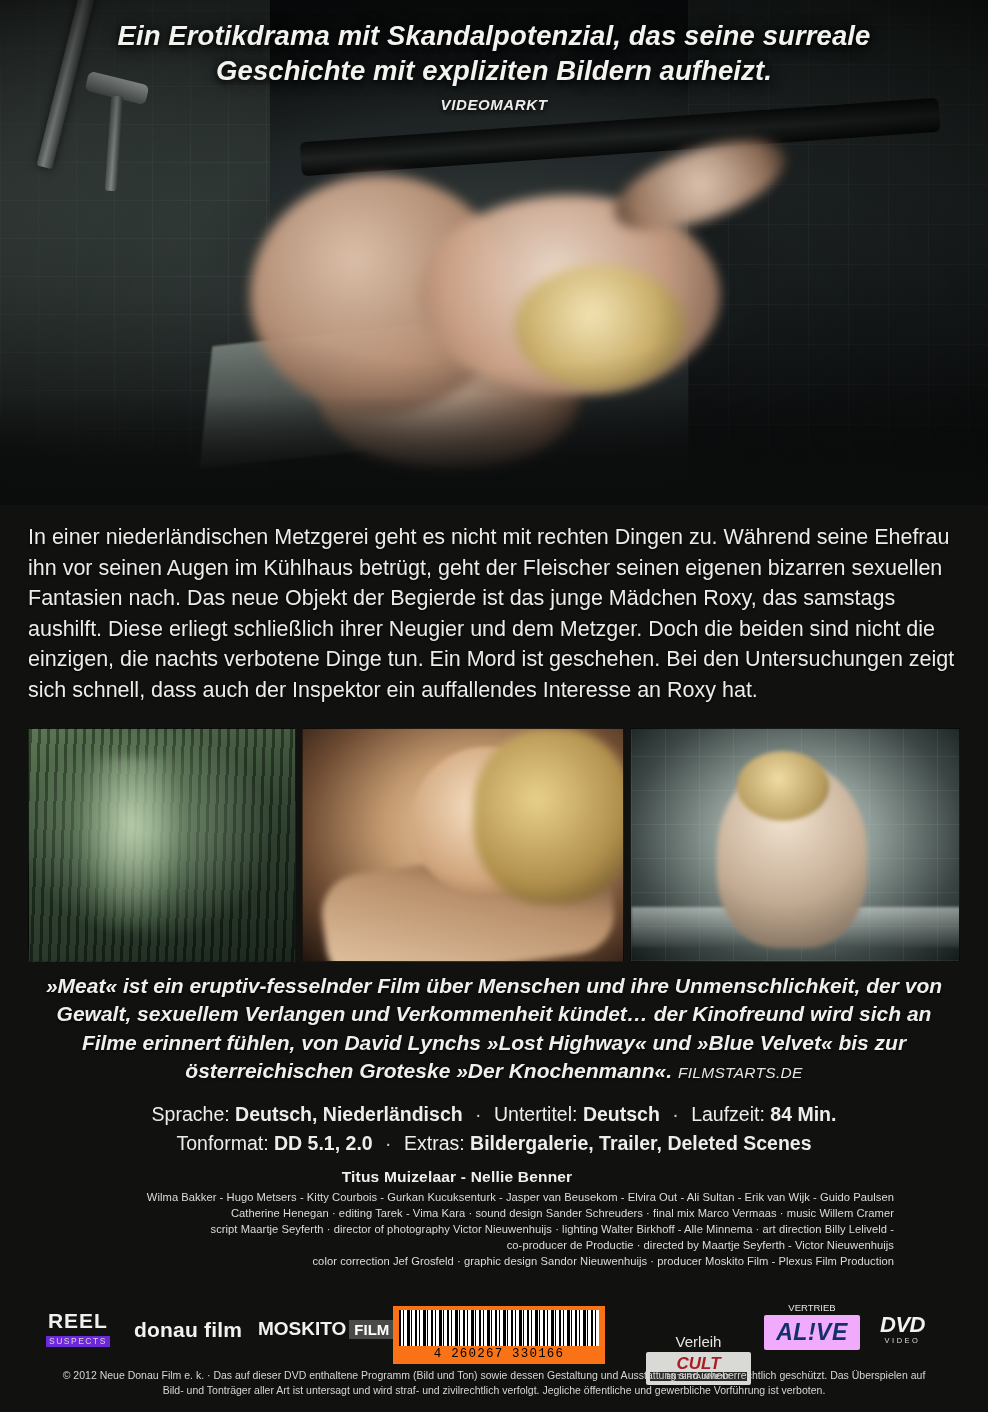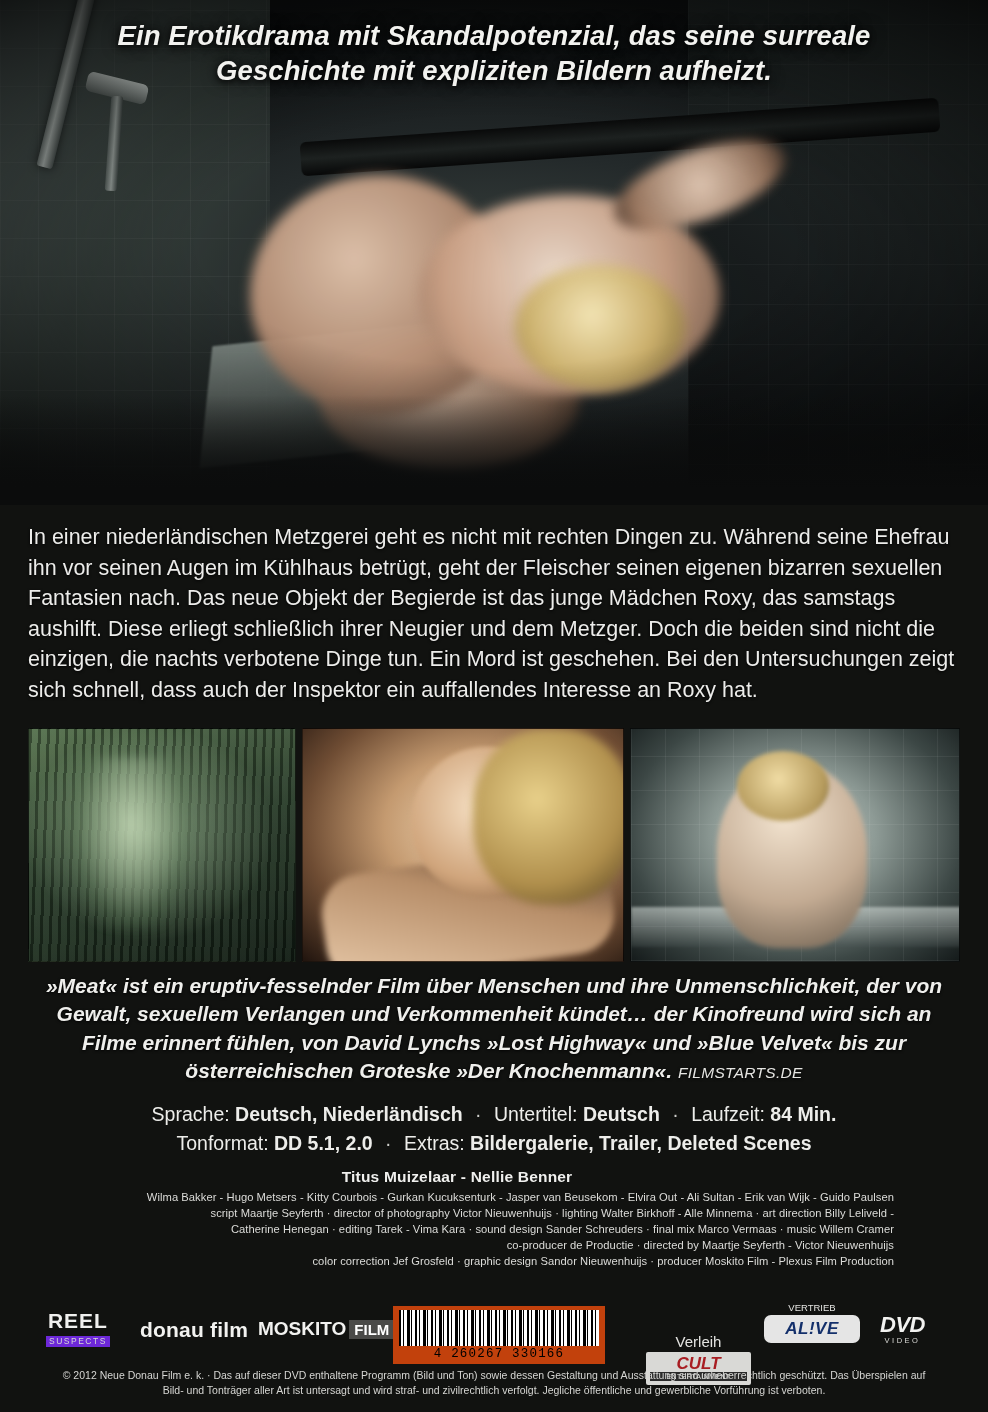--- a/index.html
+++ b/index.html
@@ -314,34 +314,34 @@
   }
   .logo-reel .l1 {
     font-size: 21px; font-weight: bold; letter-spacing: 1px; color: #f0f0ee;
   }
   .logo-reel .l2 {
     margin-top: 2px;
     font-size: 8.5px; letter-spacing: 1.5px; color: #d8d8d5;
     background: #6d28d9; padding: 1px 3px; display: inline-block;
   }
   .logo-donau {
-    position: absolute; left: 140px; top: 18px;
+    position: absolute; left: 134px; top: 18px;
     font-size: 21px; font-weight: bold; color: #f2f2f0; letter-spacing: .2px;
   }
   .logo-moskito {
     position: absolute; left: 258px; top: 18px;
     font-size: 19px; font-weight: bold; color: #f2f2f0;
   }
   .logo-moskito .film {
     background: #4a4a48; color: #fff; padding: 1px 5px; font-size: 15px; margin-left: 3px;
   }
   .barcode {
     position: absolute; left: 393px; top: 6px;
     width: 212px; height: 58px;
-    background: #c2410c;
+    background: #f97316;
     padding: 4px 6px 2px 6px;
     box-sizing: border-box;
   }
   .barcode .bars {
     height: 36px;
     background:
       repeating-linear-gradient(90deg,
         #000 0 2px, #fff 2px 4px, #000 4px 5px, #fff 5px 8px,
         #000 8px 11px, #fff 11px 12px, #000 12px 13px, #fff 13px 16px);
   }
@@ -364,22 +364,22 @@
     line-height: 1;
   }
   .cult-logo .c1 { font-size: 17px; font-weight: bold; color: #a81d22; font-style: italic; }
   .cult-logo .c2 { font-size: 7px; background:#2b2b2b; color:#e8e8e6; padding: 1px 2px; letter-spacing: .4px; }
   .vertrieb {
     position: absolute; left: 764px; top: 2px;
     width: 96px; text-align: center;
   }
   .vertrieb .cap { font-size: 9.5px; color: #e4e4e1; margin-bottom: 2px; }
   .alive-logo {
-    background: #e5e5e5; color: #14306b; font-weight: bold; font-style: italic;
-    font-size: 17px; padding: 4px 6px; border-radius: 7px; letter-spacing: .5px;
+    background: #f0abfc; color: #14306b; font-weight: bold; font-style: italic;
+    font-size: 23px; padding: 4px 6px; border-radius: 2px; letter-spacing: .5px;
   }
   .dvd-logo {
     position: absolute; left: 880px; top: 12px;
     text-align: center;
   }
   .dvd-logo .d1 {
     font-size: 22px; font-weight: bold; font-style: italic; color: #f2f2f0; letter-spacing: -.5px;
   }
   .dvd-logo .d2 {
     font-size: 7.5px; letter-spacing: 2.5px; color: #dcdcd9; margin-top: -2px;
@@ -413,20 +413,21 @@
     <div class="body-blob fig-1"></div>
     <div class="body-blob fig-2"></div>
     <div class="body-blob fig-arm"></div>
     <div class="body-blob hair-blob"></div>
     <div class="top-vignette"></div>
     <div class="top-fade-bottom"></div>
   </div>
 
   <div class="quote-top">
     <div class="q-text">Ein Erotikdrama mit Skandalpotenzial, das seine surreale Geschichte mit expliziten Bildern aufheizt.</div>
+    <div class="q-src">VIDEOMARKT</div>
   </div>
 
   <div class="synopsis">In einer niederländischen Metzgerei geht es nicht mit rechten Dingen zu. Während seine Ehefrau ihn vor seinen Augen im Kühlhaus betrügt, geht der Fleischer seinen eigenen bizarren sexuellen Fantasien nach. Das neue Objekt der Begierde ist das junge Mädchen Roxy, das samstags aushilft. Diese erliegt schließlich ihrer Neugier und dem Metzger. Doch die beiden sind nicht die einzigen, die nachts verbotene Dinge tun. Ein Mord ist geschehen. Bei den Untersuchungen zeigt sich schnell, dass auch der Inspektor ein auffallendes Interesse an Roxy hat.</div>
 
   <div class="stills">
     <div class="still still-1"></div>
     <div class="still still-2">
       <div class="arm"></div>
       <div class="face"></div>
       <div class="hair"></div>
@@ -460,22 +461,22 @@
       <b>DD 5.1, 2.0</b>
       <span class="dotsep">·</span>
       <span>Extras:</span>
       <b>Bildergalerie, Trailer, Deleted Scenes</b>
     </div>
   </div>
 
   <div class="cast-lead">Titus Muizelaar - Nellie Benner</div>
   <div class="credits">
     <div>Wilma Bakker - Hugo Metsers - Kitty Courbois - Gurkan Kucuksenturk - Jasper van Beusekom - Elvira Out - Ali Sultan - Erik van Wijk - Guido Paulsen</div>
+    <div>Catherine Henegan · editing Tarek - Vima Kara · sound design Sander Schreuders · final mix Marco Vermaas · music Willem Cramer</div>
     <div>script Maartje Seyferth · director of photography Victor Nieuwenhuijs · lighting Walter Birkhoff - Alle Minnema · art direction Billy Leliveld -</div>
-    <div>Catherine Henegan · editing Tarek - Vima Kara · sound design Sander Schreuders · final mix Marco Vermaas · music Willem Cramer</div>
     <div>co-producer de Productie · directed by Maartje Seyferth - Victor Nieuwenhuijs</div>
     <div>color correction Jef Grosfeld · graphic design Sandor Nieuwenhuijs · producer Moskito Film - Plexus Film Production</div>
   </div>
 
 
   <div class="logobar">
     <div class="logo-reel">
       <div class="l1">REEL</div>
       <div class="l2">SUSPECTS</div>
     </div>

